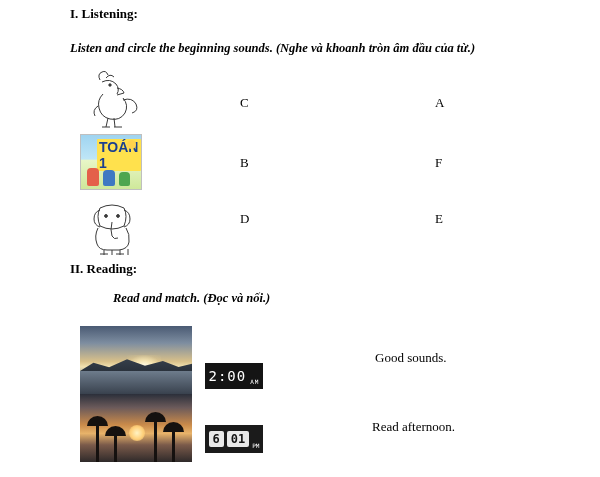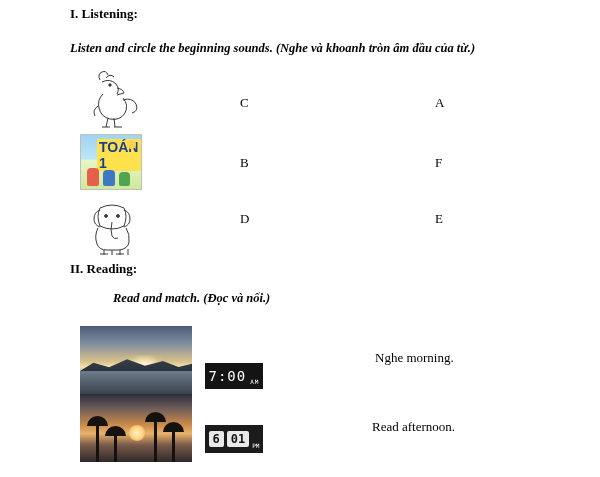--- a/index.html
+++ b/index.html
@@ -337,25 +337,25 @@
 
   <div id="pic-sunrise">
     <div class="sunrise-sky">
       <div class="sun-glow"></div>
       <div class="mountain"></div>
       <div class="water"></div>
     </div>
   </div>
 
   <div class="clock" id="clock-morning">
-    <span>7:00</span>
+    <span>2:00</span>
     <span class="ampm">AM</span>
   </div>
 
-  <div class="phrase" style="left:375px; top:350px;">Nghe morning.</div>
+  <div class="phrase" style="left:375px; top:350px;">Good sounds.</div>
 
   <div id="pic-sunset">
     <div class="sunset-sky">
       <div class="sunset-sun"></div>
       <div class="palm" id="palm-a"></div>
       <div class="palm" id="palm-b"></div>
       <div class="palm" id="palm-c"></div>
       <div class="palm" id="palm-d"></div>
     </div>
   </div>

